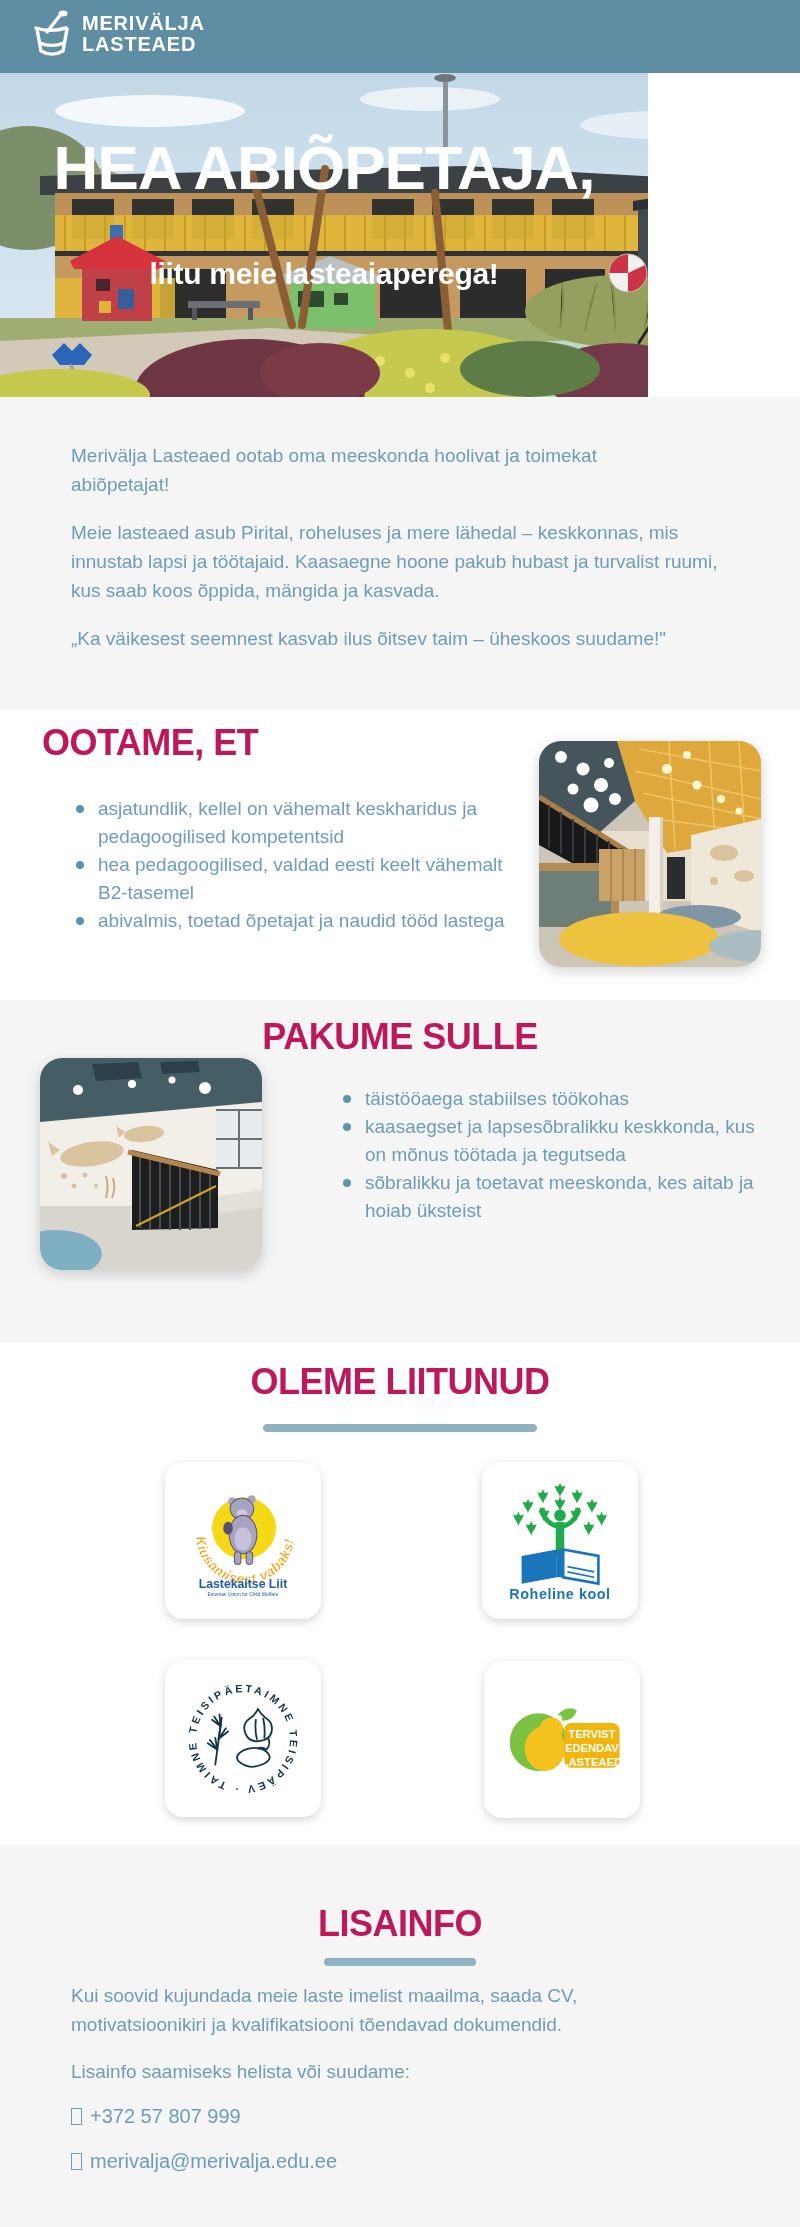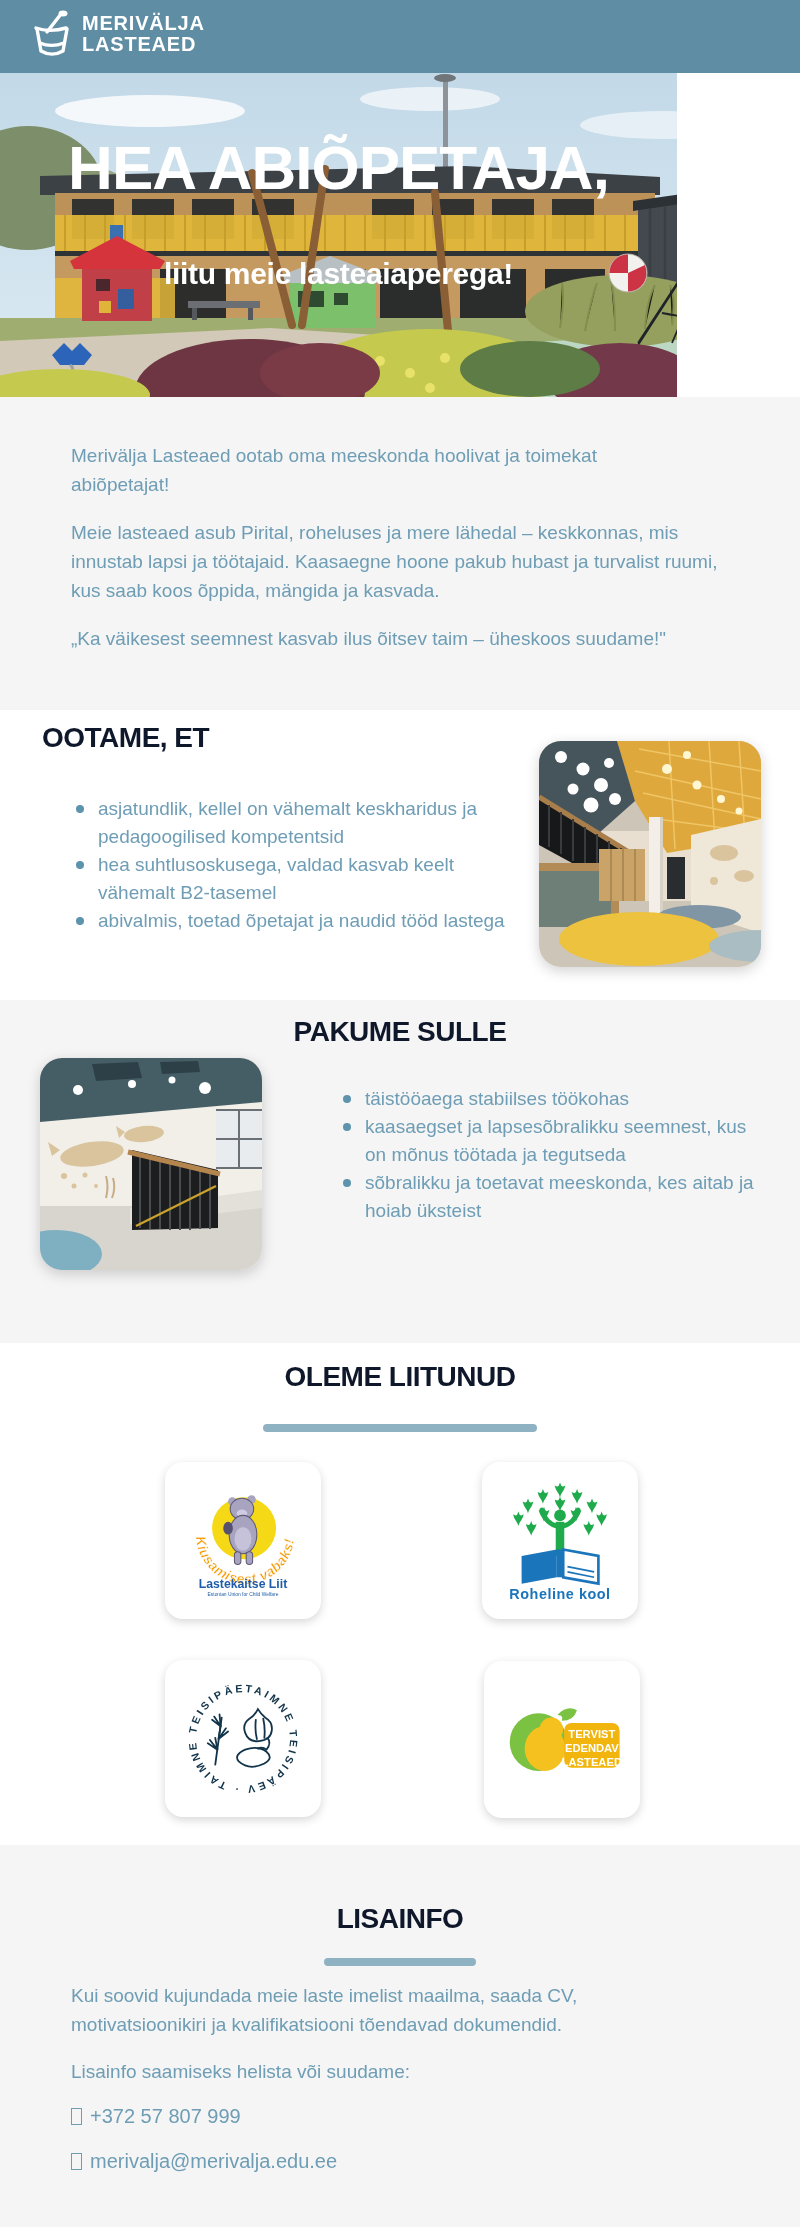--- a/index.html
+++ b/index.html
@@ -6,32 +6,32 @@
   body{font-family:"Liberation Sans","DejaVu Sans",sans-serif;-webkit-font-smoothing:antialiased;}
   .page{position:relative;width:800px;height:2227px;margin:0 auto;background:#fff;overflow:hidden;}
 
   
   .header{position:relative;width:800px;height:73px;background:#5e8da4;}
   .brand{position:absolute;left:30px;top:10px;display:flex;align-items:center;}
   .brand svg{display:block;}
   .brand-text{margin-left:10px;color:#fff;font-weight:bold;font-size:20px;line-height:21px;letter-spacing:.8px;}
 
   
-  .hero{position:relative;width:648px;height:324px;overflow:hidden;padding-left:29px;}
+  .hero{position:relative;width:648px;height:324px;overflow:hidden;}
   .hero svg{position:absolute;left:0;top:0;}
   .hero-title{position:absolute;left:0;top:64px;width:100%;text-align:center;color:#fff;
     font-size:62px;font-weight:bold;letter-spacing:-1px;line-height:1;}
   .hero-sub{position:absolute;left:0;top:184px;width:100%;text-align:center;color:#fff;
     font-size:30px;font-weight:bold;letter-spacing:-.3px;}
 
   
   .gray{background:#f4f5f4;}
   .white{background:#ffffff;}
   section{position:relative;width:800px;}
-  .h-orange{color:#0f172a;font-size:28px;font-weight:bold;letter-spacing:-.5px;line-height:1.15;margin:0;}
+  .h-orange{color:#be185d;font-size:36px;font-weight:bold;letter-spacing:-.5px;line-height:1.15;margin:0;}
   .centered{width:100%;text-align:center;}
   .bar{position:absolute;height:8px;border-radius:4px;background:#8fb2c3;}
   .bodytxt{color:#6e9db5;font-size:19px;line-height:29px;margin:0;}
 
   ul.blist{list-style:none;margin:11px;padding:0;}
   ul.blist li{position:relative;padding-left:24px;color:#6e9db5;font-size:19px;line-height:28px;margin:0;}
   ul.blist li::before{content:"";position:absolute;left:2px;top:10px;width:8px;height:8px;border-radius:50%;background:#5d93ad;}
 
   .photo{position:absolute;border-radius:22px;overflow:hidden;box-shadow:0 4px 14px rgba(0,0,0,.18);}
   .photo svg{display:block;}
@@ -239,21 +239,21 @@
       <p class="bodytxt p-narrow">Merivälja Lasteaed ootab oma meeskonda hoolivat ja toimekat abiõpetajat!</p>
       <p class="bodytxt p-wide">Meie lasteaed asub Pirital, roheluses ja mere lähedal – keskkonnas, mis innustab lapsi ja töötajaid. Kaasaegne hoone pakub hubast ja turvalist ruumi, kus saab koos õppida, mängida ja kasvada.</p>
       <p class="bodytxt">„Ka väikesest seemnest kasvab ilus õitsev taim – üheskoos suudame!"</p>
     </div>
   </section>
 
   <section class="sec-expect white">
     <h2 class="h-orange expect-h">OOTAME, ET</h2>
     <ul class="blist expect-list">
       <li>asjatundlik, kellel on vähemalt keskharidus ja pedagoogilised kompetentsid</li>
-      <li>hea suhtlusoskusega, valdad kasvab keelt vähemalt B2-tasemel</li>
+      <li>hea pedagoogilised, valdad eesti keelt vähemalt B2-tasemel</li>
       <li>abivalmis, toetad õpetajat ja naudid tööd lastega</li>
     </ul>
     <div class="photo expect-photo">
       <svg width="222" height="226" viewBox="0 0 222 226">
         <rect width="222" height="226" fill="#cdc5b8"></rect>
         <rect x="55" y="90" width="167" height="70" fill="#e9dfd0"></rect>
 
         <polygon points="78,0 222,0 222,96 128,112 96,60" fill="#dfa83c"></polygon>
         <g stroke="#f1c96a" stroke-width="1.5" opacity=".9">
           <path d="M100,8 L222,30 M96,30 L222,58 M104,52 L222,78 M118,78 L222,92 M130,0 L136,108 M170,0 L176,100 M200,0 L206,97"></path>
@@ -351,21 +351,21 @@
           <path d="M100,96 v74 M110,98 v73 M120,100 v71 M130,103 v69 M140,105 v67 M150,107 v65 M160,109 v62 M170,111 v60"></path>
         </g>
         <path d="M88,94 L180,116" stroke="#b5854e" stroke-width="5"></path>
         <path d="M96,168 L176,128" stroke="#caa12c" stroke-width="2.5"></path>
 
         <ellipse cx="16" cy="196" rx="46" ry="24" fill="#7fb0c2"></ellipse>
       </svg>
     </div>
     <ul class="blist offer-list">
       <li>täistööaega stabiilses töökohas</li>
-      <li>kaasaegset ja lapsesõbralikku seemnest, kus on mõnus töötada ja tegutseda</li>
+      <li>kaasaegset ja lapsesõbralikku keskkonda, kus on mõnus töötada ja tegutseda</li>
       <li>sõbralikku ja toetavat meeskonda, kes aitab ja hoiab üksteist</li>
     </ul>
   </section>
 
   <section class="sec-member white">
     <h2 class="h-orange centered member-h">OLEME LIITUNUD</h2>
     <div class="bar member-bar"></div>
 
     <div class="card" style="left:165px;top:119px;">
       <svg width="128" height="128" viewBox="0 0 120 120">

